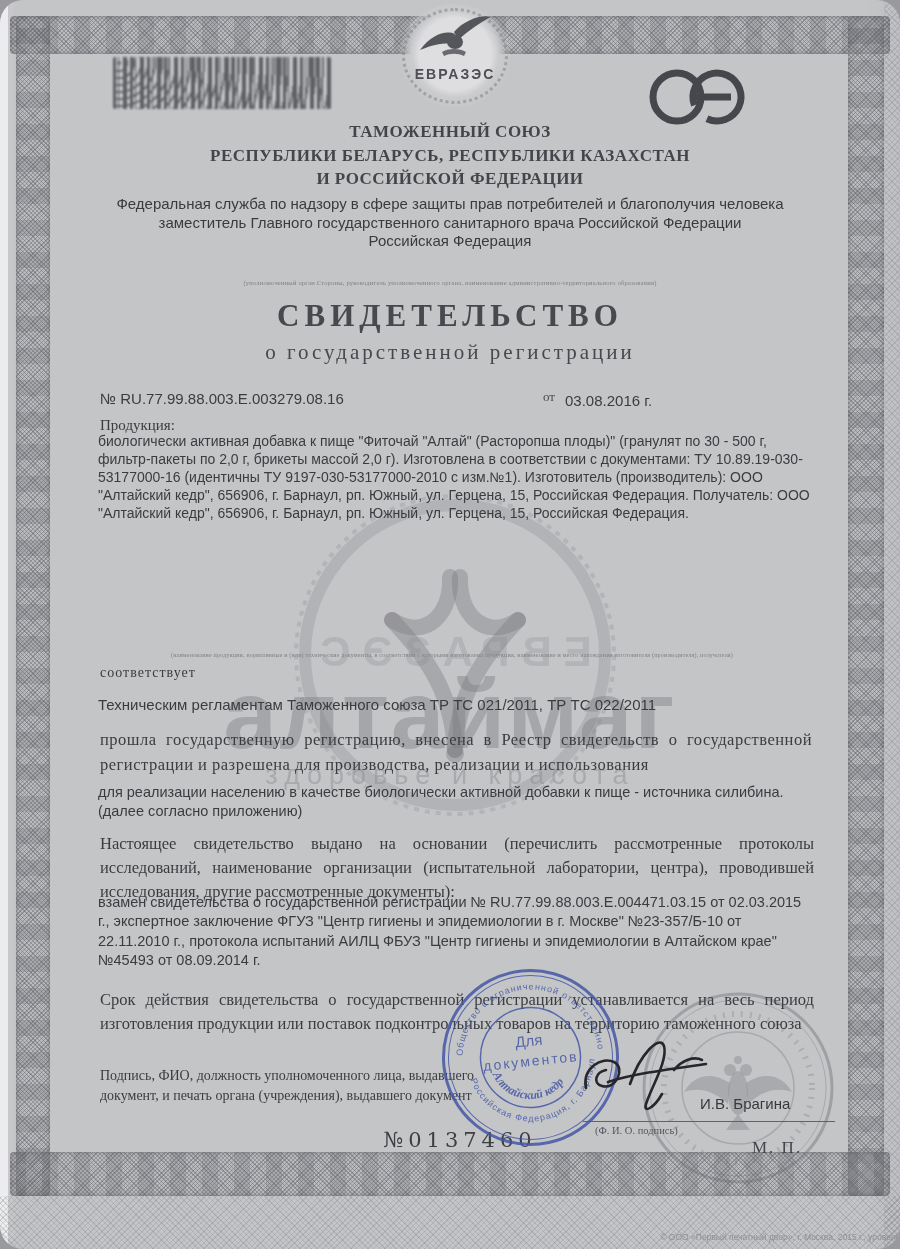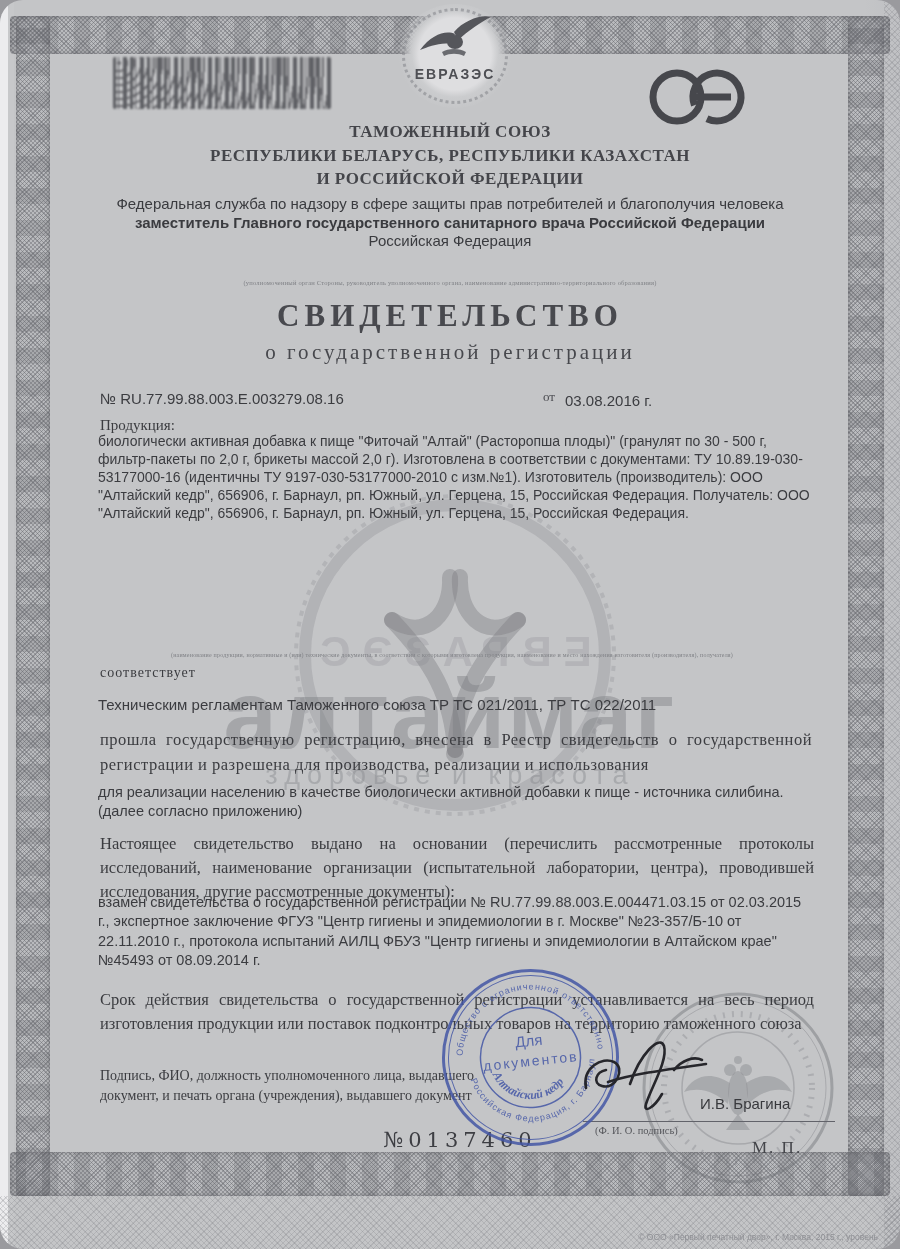--- a/index.html
+++ b/index.html
@@ -82,21 +82,21 @@
   #sig-line{position:absolute;left:583px;top:1121px;width:252px;height:1px;background:#62636a;z-index:2;}
   #sig-caption{position:absolute;left:595px;top:1125px;width:230px;text-align:left;font-size:10.5px;color:#55565b;z-index:2;}
   #signer-name{position:absolute;left:700px;top:1095px;font-family:"Liberation Sans",sans-serif;font-size:15px;color:#38393d;z-index:4;}
   #mp{position:absolute;left:752px;top:1138px;font-size:17px;letter-spacing:2px;color:#44454a;z-index:2;}
   #blank-number{
     position:absolute;left:320px;top:1128px;width:280px;text-align:center;z-index:2;
     font-family:"DejaVu Serif",serif;font-size:21px;letter-spacing:5px;color:#3d3e43;
   }
   #footer-imprint{
     position:absolute;left:430px;top:1232px;width:448px;text-align:right;z-index:2;
-    font-family:"Liberation Sans",sans-serif;font-size:8.5px;color:#8e8f94;
+    font-family:"Liberation Sans",sans-serif;font-size:8.5px;color:#8e8f94;padding-left:22px;
   }
 </style>
 </head>
 <body>
 
 <div id="page">
 
   <div class="band" style="left:10px;top:16px;width:880px;height:38px;"></div>
   <div class="band vert" style="left:16px;top:16px;width:34px;height:1180px;"></div>
   <div class="band vert" style="left:848px;top:16px;width:36px;height:1180px;"></div>
@@ -120,21 +120,21 @@
   <svg id="se-mark" width="110" height="62" viewBox="0 0 110 62">
     <circle cx="32" cy="31" r="24" fill="none" stroke="#46474c" stroke-width="7"></circle>
     <circle cx="72" cy="31" r="24" fill="none" stroke="#46474c" stroke-width="7" stroke-dasharray="131 20" transform="rotate(160 72 31)"></circle>
     <line x1="50" y1="31" x2="86" y2="31" stroke="#46474c" stroke-width="7"></line>
   </svg>
 
   <div class="hline h-serif" style="top:122px;">ТАМОЖЕННЫЙ СОЮЗ</div>
   <div class="hline h-serif" style="top:146px;">РЕСПУБЛИКИ БЕЛАРУСЬ, РЕСПУБЛИКИ КАЗАХСТАН</div>
   <div class="hline h-serif" style="top:169px;">И РОССИЙСКОЙ ФЕДЕРАЦИИ</div>
   <div class="hline h-sans" style="top:195px;">Федеральная служба по надзору в сфере защиты прав потребителей и благополучия человека</div>
-  <div class="hline h-sans" style="top:214px;font-weight:bold;">заместитель Главного государственного санитарного врача Российской Федерации</div>
+  <div class="hline h-sans" style="top:214px;">заместитель Главного государственного санитарного врача Российской Федерации</div>
   <div class="hline h-sans" style="top:232px;">Российская Федерация</div>
   <div class="hline caption" style="top:279px;">(уполномоченный орган Стороны, руководитель уполномоченного органа, наименование административно-территориального образования)</div>
 
   <div class="hline" id="title-main">СВИДЕТЕЛЬСТВО</div>
   <div class="hline" id="title-sub">о государственной регистрации</div>
 
   <div class="abs sans" style="left:100px;top:390px;font-size:15px;">№ RU.77.99.88.003.Е.003279.08.16</div>
   <div class="abs" style="left:543px;top:389px;font-size:13px;color:#4a4b50;">от</div>
   <div class="abs sans" style="left:565px;top:392px;font-size:15px;">03.08.2016 г.</div>
 

